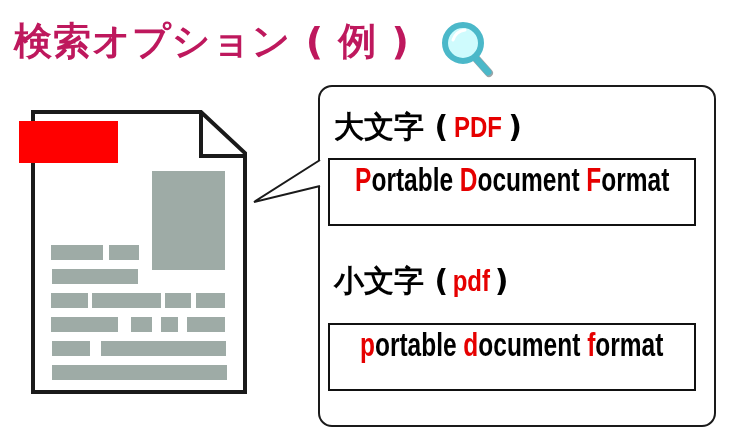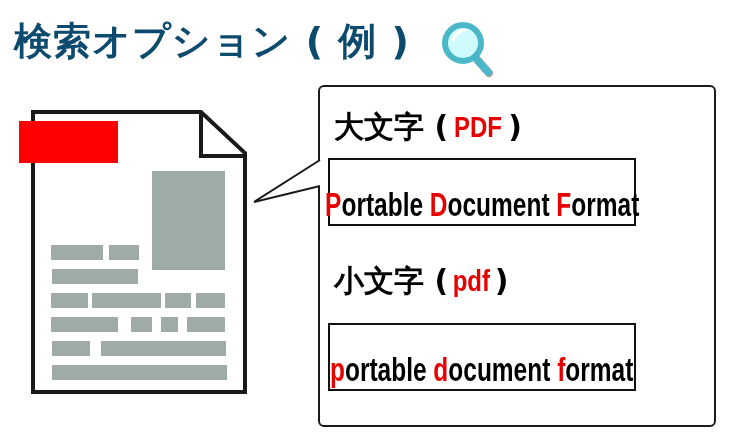--- a/index.html
+++ b/index.html
@@ -1,30 +1,30 @@
 <!DOCTYPE html>
 <html><head>
 <meta charset="utf-8">
 <style>
   html, body { margin: 0; padding: 0; background: #ffffff; }
   body { width: 730px; height: 438px; position: relative; overflow: hidden;
          font-family: "DejaVu Sans", "Liberation Sans", sans-serif; }
   .title { position: absolute; left: 14px; top: 16px; font-size: 38px; font-weight: bold;
-           color: #0c4a6e; letter-spacing: 1px; line-height: 50px; white-space: nowrap; }
+           color: #be185d; letter-spacing: 1px; line-height: 50px; white-space: nowrap; }
   .mag { position: absolute; left: 438px; top: 18px; width: 60px; height: 60px; }
   .doc { position: absolute; left: 0; top: 90px; width: 330px; height: 348px; }
   .bubble { position: absolute; left: 318px; top: 85px; width: 398px; height: 342px;
-            border: 2px solid #1a1a1a; border-radius: 6px; background: #fff; box-sizing: border-box; }
+            border: 2px solid #1a1a1a; border-radius: 14px; background: #fff; box-sizing: border-box; }
   .tail { position: absolute; left: 250px; top: 150px; width: 75px; height: 70px; }
   .heading { position: absolute; left: 14px; font-size: 30px; font-weight: bold; color: #000;
              line-height: 40px; white-space: nowrap; }
   .heading .red { color: #e60000; font-family: "Liberation Sans", sans-serif;
                   transform: scaleX(0.8); display: inline-block; }
-  .box { position: absolute; left: 8px; width: 308px; height: 68px; border: 2px solid #111;
-         box-sizing: border-box; background: #fff; display: flex; align-items: flex-end; justify-content: center; }
+  .box { position: absolute; left: 8px; width: 368px; height: 68px; border: 2px solid #111;
+         box-sizing: border-box; background: #fff; display: flex; align-items: flex-start; justify-content: center; }
   .phrase { font-family: "Liberation Sans", sans-serif; font-weight: bold; font-size: 34px;
             color: #000; transform: scaleX(0.72); white-space: nowrap; letter-spacing: 0px; }
   .phrase .cap { color: #e60000; }
 </style>
 </head>
 <body>
 
 <div class="title">検索オプション ( 例 )</div>
 
 <svg class="mag" viewBox="0 0 60 60">

